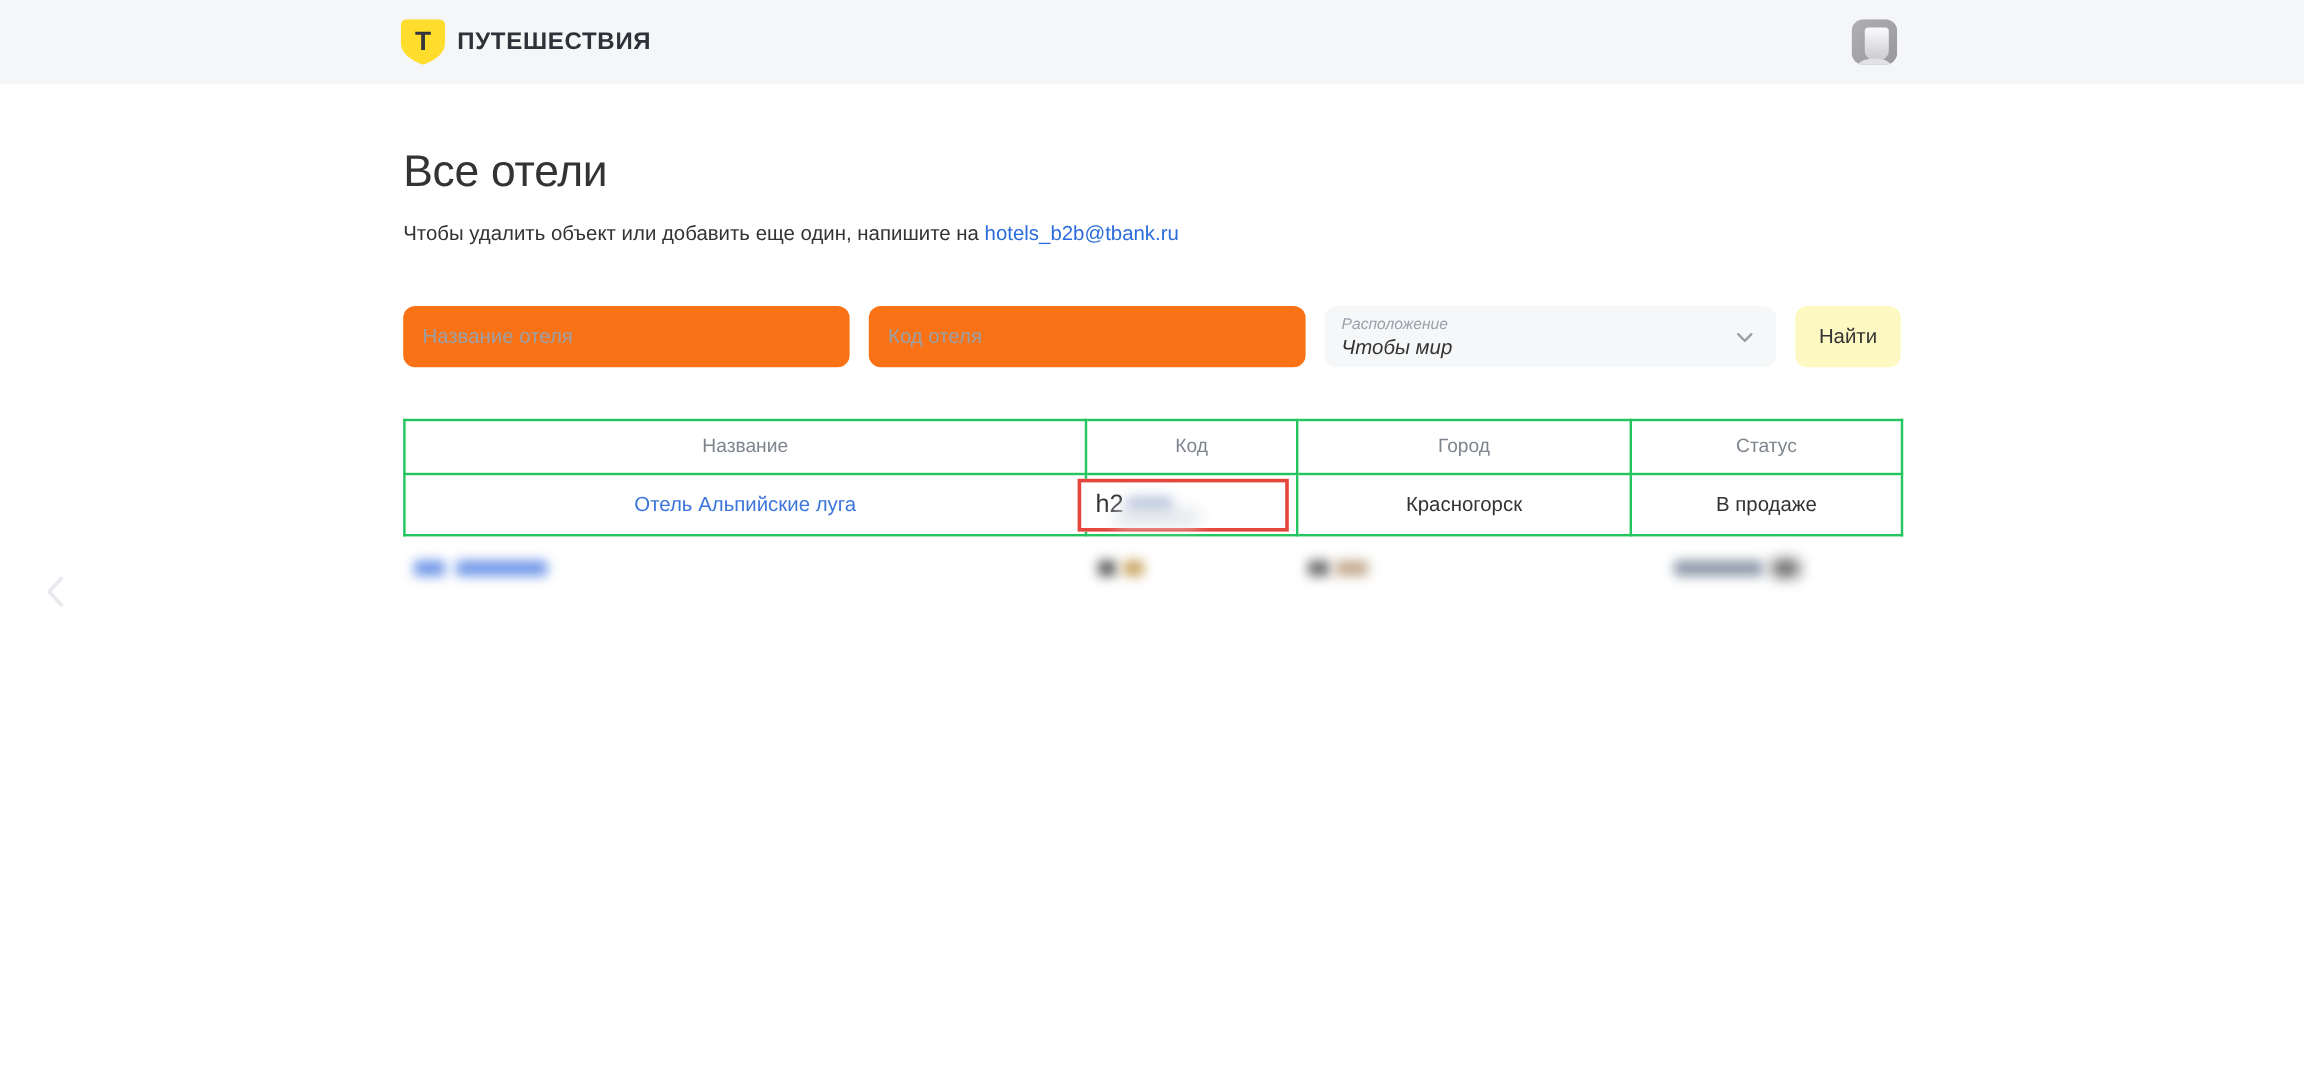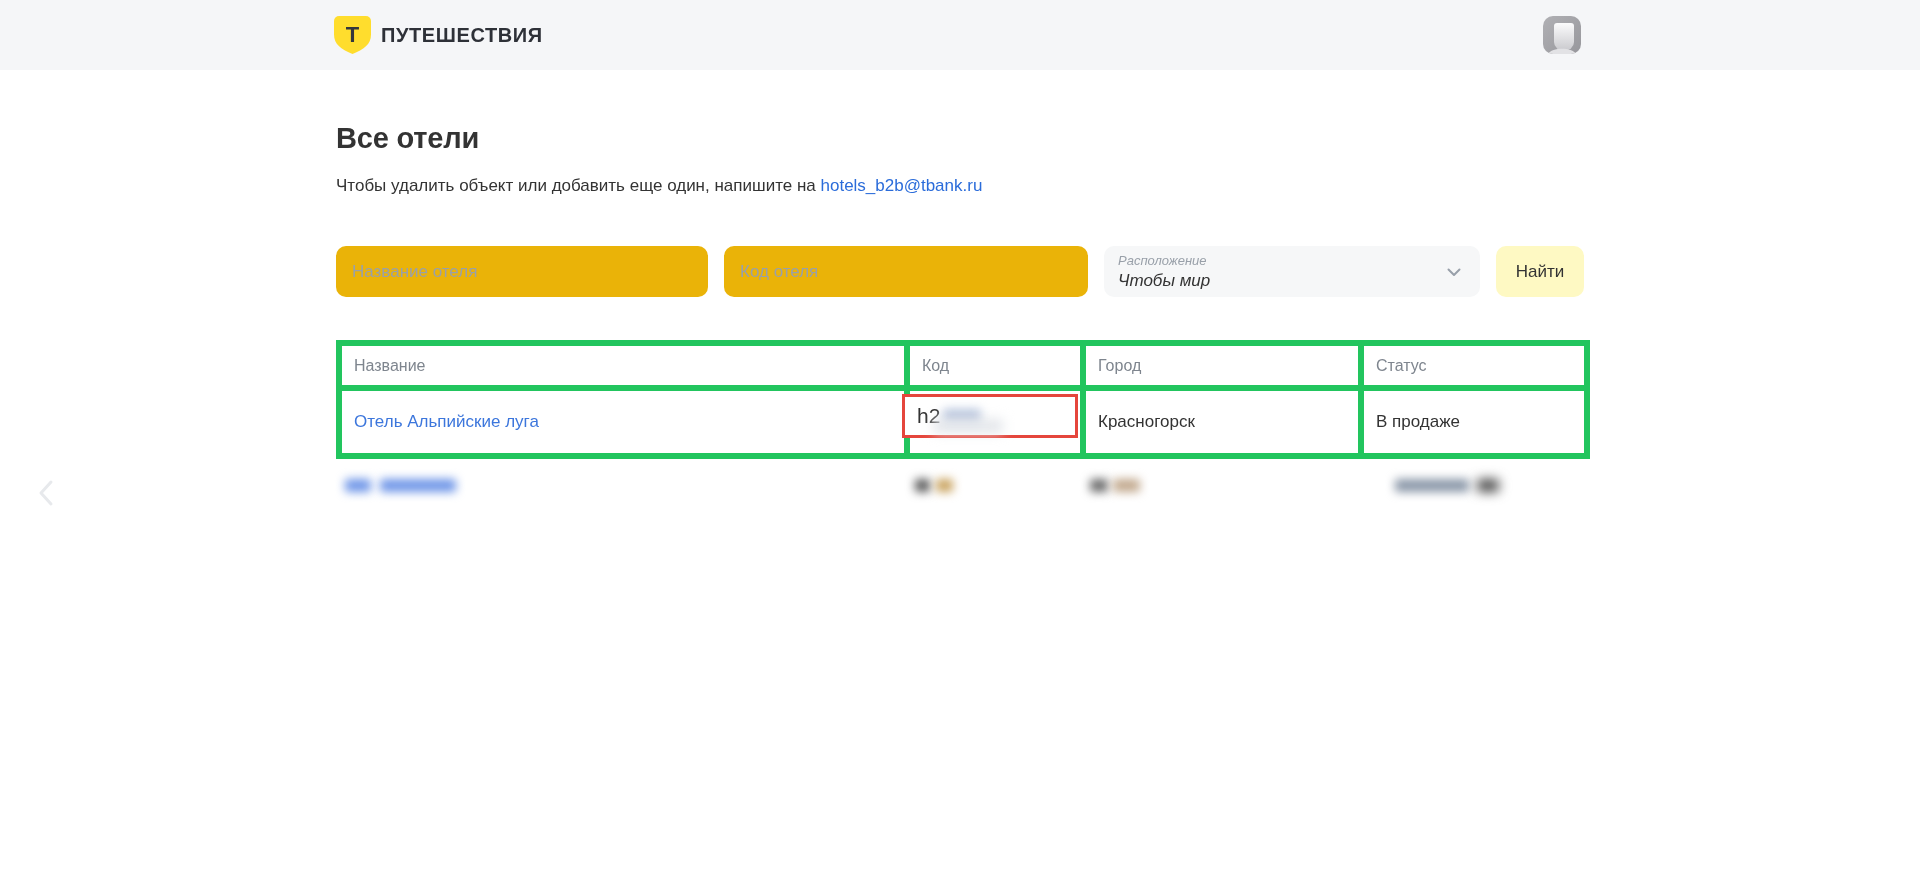--- a/index.html
+++ b/index.html
@@ -21,30 +21,30 @@
   .logo-shield { width:37px; height:38px; display:block; }
   .brand {
     font-size:20px; font-weight:800; letter-spacing:.6px;
     color:#2E3138; text-transform:uppercase;
   }
   .avatar { width:38px; height:38px; display:block; cursor:pointer; }
 
   
   .main { padding:0 336px; }
   .page-title {
-    margin:52px 0 0; font-size:29px; font-weight:700;
+    margin:52px 0 0; font-size:37px; font-weight:400;
     letter-spacing:-.2px; color:#333;
   }
   .subtitle { margin:21px 0 0; font-size:17px; color:#333; }
   .subtitle a { color:#2B6CDA; text-decoration:none; cursor:pointer; }
 
   
   .filters { margin-top:50px; display:flex; gap:16px; height:51px; }
   .text-input {
-    height:51px; background:#eab308; border:none; border-radius:10px;
+    height:51px; background:#f97316; border:none; border-radius:10px;
     padding:0 16px; font-size:17px; color:#333; outline:none;
     font-family:"Liberation Sans", sans-serif;
   }
   .text-input::placeholder { color:#99A0A9; }
   .input-name { width:372px; }
   .input-code { width:364px; }
   .select {
     width:376px; height:51px; background:#F6F7F8; border-radius:10px;
     position:relative; padding:8px 44px 0 14px; cursor:pointer;font-style:italic;
   }
@@ -56,25 +56,25 @@
     font-size:17px; color:#333; cursor:pointer;
     font-family:"Liberation Sans", sans-serif;
   }
 
   
   .hotels-table {
     margin-top:43px; width:1248px;
     border-collapse:collapse; table-layout:fixed;
   }
   .hotels-table th, .hotels-table td {
-    border:6px solid #22c55e; text-align:left; padding:0 12px;
+    border:2px solid #22c55e; text-align:center; padding:0 12px;
     overflow:visible; white-space:nowrap;
   }
   .hotels-table th { height:45px; font-weight:400; font-size:16px; color:#7E858E; }
-  .hotels-table td { height:68px; font-size:17px; color:#333; }
+  .hotels-table td { height:51px; font-size:17px; color:#333; }
   .hotel-link { color:#3C76DC; text-decoration:none; cursor:pointer; }
 
   .code-cell { position:relative; }
   .red-box {
     position:absolute; left:-8px; top:3px; width:176px; height:44px;
     border:3px solid #E5463C; background:#fff; z-index:2;
     display:flex; align-items:center; padding-left:12px;
   }
   .red-box .code-text { font-size:21px; color:#333; }
   .smudge { display:inline-block; border-radius:3px; }

